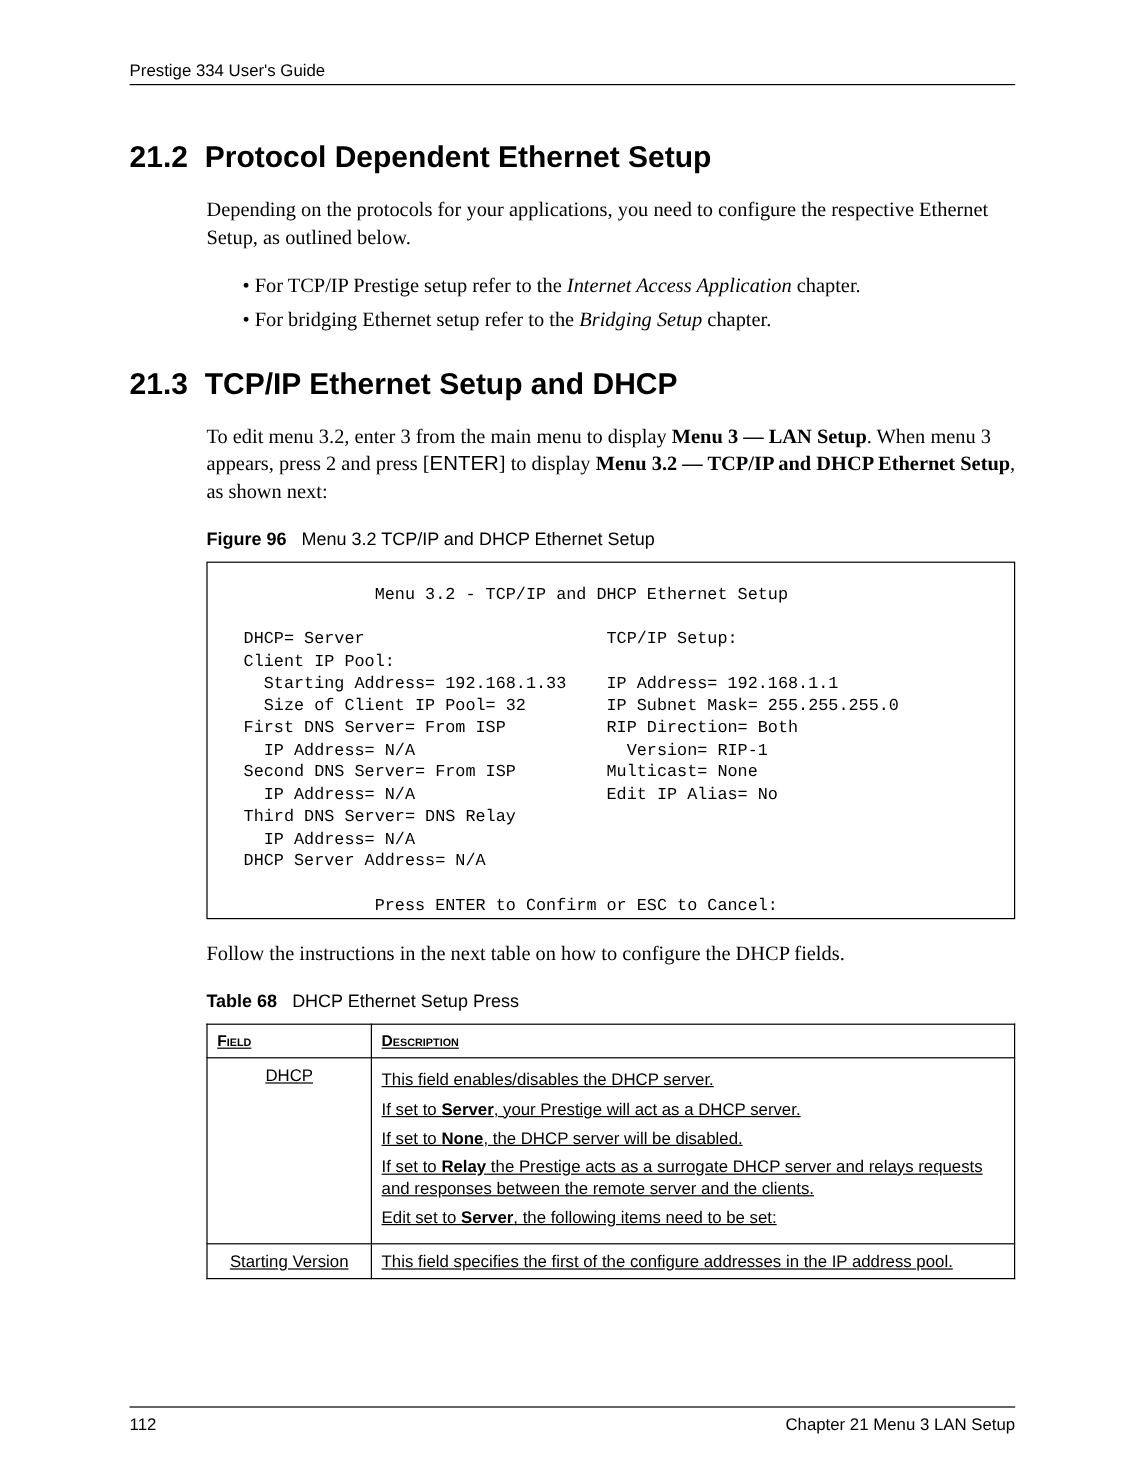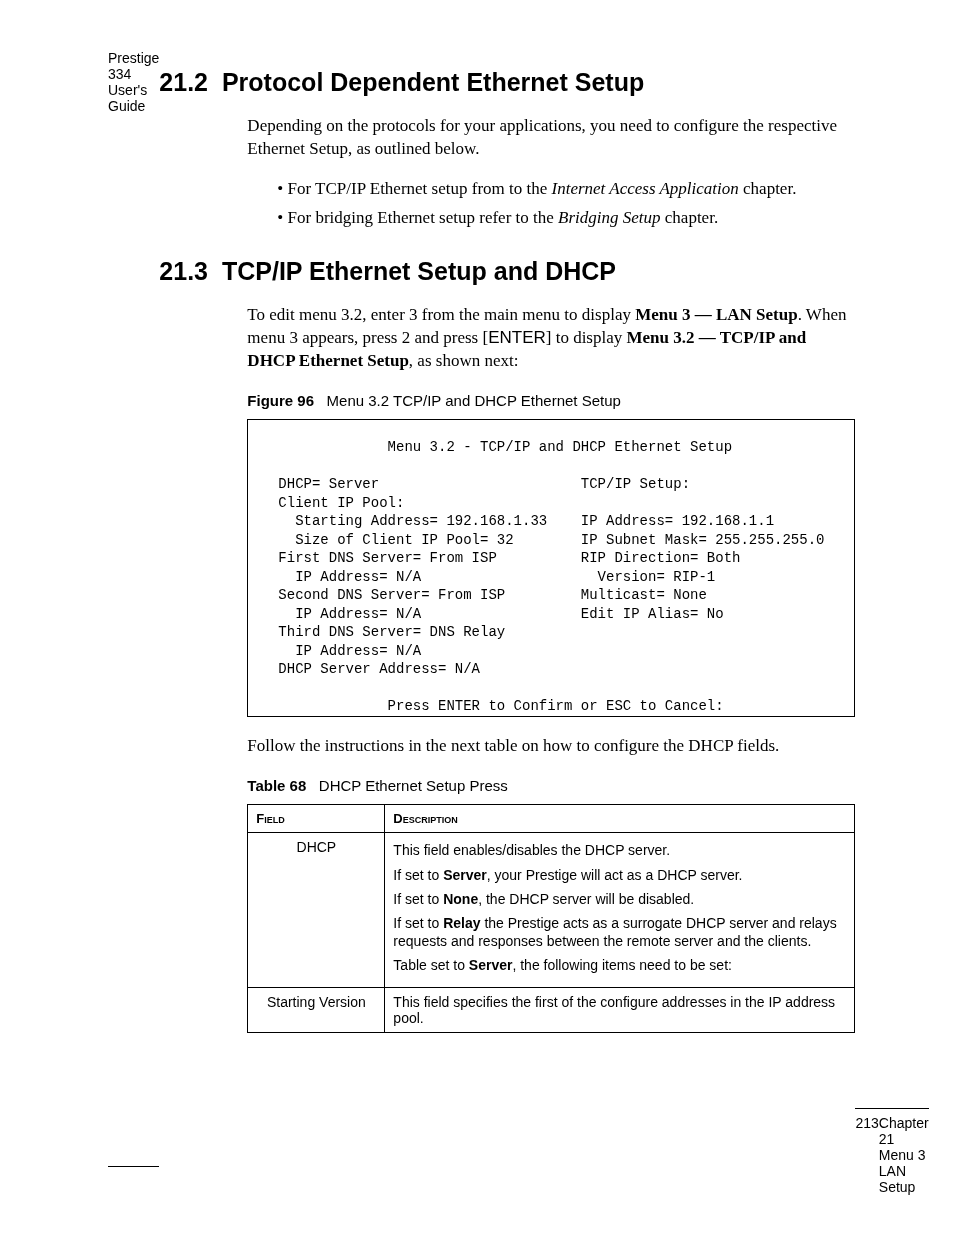--- a/index.html
+++ b/index.html
@@ -10,40 +10,40 @@
     color: #000;
   }
   .page {
     width: 954px;
     height: 1235px;
     box-sizing: border-box;
     padding: 50px 108px 40px 108px;
     position: relative;
     margin: 0 auto;
     display: flex;
-    flex-direction: row;
+    flex-direction: column;
   }
   .running-head {
     font-family: Arial, Helvetica, sans-serif;
     font-size: 14px;
     border-bottom: 1.5px solid #000;
     padding-bottom: 4px;
     margin-bottom: 28px;
   }
   .body-area {
     flex: 1;
   }
   h2.section {
     font-family: Arial, Helvetica, sans-serif;
     font-weight: bold;
     font-size: 25px;
     margin: 18px 0 18px 0;
   }
   .indent {
-    margin-left: 88px;
+    margin-left: 64px;
   }
   p.body {
     font-size: 17px;
     line-height: 1.35;
     margin: 10px 0 14px 0;
   }
   ul.bullets {
     list-style: none;
     padding-left: 0;
     margin: 14px 0 24px 30px;
@@ -72,20 +72,21 @@
     white-space: pre;
     margin: 6px 0 18px 0;
   }
 
   table.fields {
     border-collapse: collapse;
     width: 100%;
     font-family: Arial, Helvetica, sans-serif;
     font-size: 14px;
     margin-top: 6px;
+    text-decoration: underline;
   }
   table.fields th, table.fields td {
     border: 1px solid #000;
     padding: 6px 8px;
     text-align: left;
     vertical-align: top;
   }
   table.fields th {
     font-weight: bold;
     font-variant: small-caps;
@@ -115,21 +116,21 @@
 
     <h2 class="section">
       <span>21.2</span>&nbsp;&nbsp;<span>Protocol Dependent Ethernet Setup</span>
     </h2>
 
     <div class="indent">
       <p class="body">Depending on the protocols for your applications, you need to configure the respective Ethernet Setup, as outlined below.</p>
 
       <ul class="bullets">
         <li>
-          <span>For TCP/IP Ethernet setup from to the </span><span class="italic">Internet Access Application</span><span> chapter.</span>
+          <span>For TCP/IP Prestige setup refer to the </span><span class="italic">Internet Access Application</span><span> chapter.</span>
         </li>
         <li>
           <span>For bridging Ethernet setup refer to the </span><span class="italic">Bridging Setup</span><span> chapter.</span>
         </li>
       </ul>
     </div>
 
     <h2 class="section">
       <span>21.3</span>&nbsp;&nbsp;<span>TCP/IP Ethernet Setup and DHCP</span>
     </h2>
@@ -173,32 +174,32 @@
           <th>Description</th>
         </tr>
         <tr>
           <td class="field-col">DHCP</td>
           <td>
             <div class="desc-block">
               <p>This field enables/disables the DHCP server.</p>
               <p><span>If set to </span><span class="bold">Server</span><span>, your Prestige will act as a DHCP server.</span></p>
               <p><span>If set to </span><span class="bold">None</span><span>, the DHCP server will be disabled.</span></p>
               <p><span>If set to </span><span class="bold">Relay</span><span> the Prestige acts as a surrogate DHCP server and relays requests and responses between the remote server and the clients.</span></p>
-              <p><span>Table set to </span><span class="bold">Server</span><span>, the following items need to be set:</span></p>
+              <p><span>Edit set to </span><span class="bold">Server</span><span>, the following items need to be set:</span></p>
             </div>
           </td>
         </tr>
         <tr>
           <td class="field-col">Starting Version</td>
           <td>This field specifies the first of the configure addresses in the IP address pool.</td>
         </tr>
       </tbody>
         </table>
 
     </div>
   </div>
 
   <div class="footer">
-    <span>213</span>
+    <span>112</span>
     <span>Chapter 21 Menu 3 LAN Setup</span>
   </div>
 
 </div>
 
 </body></html>

